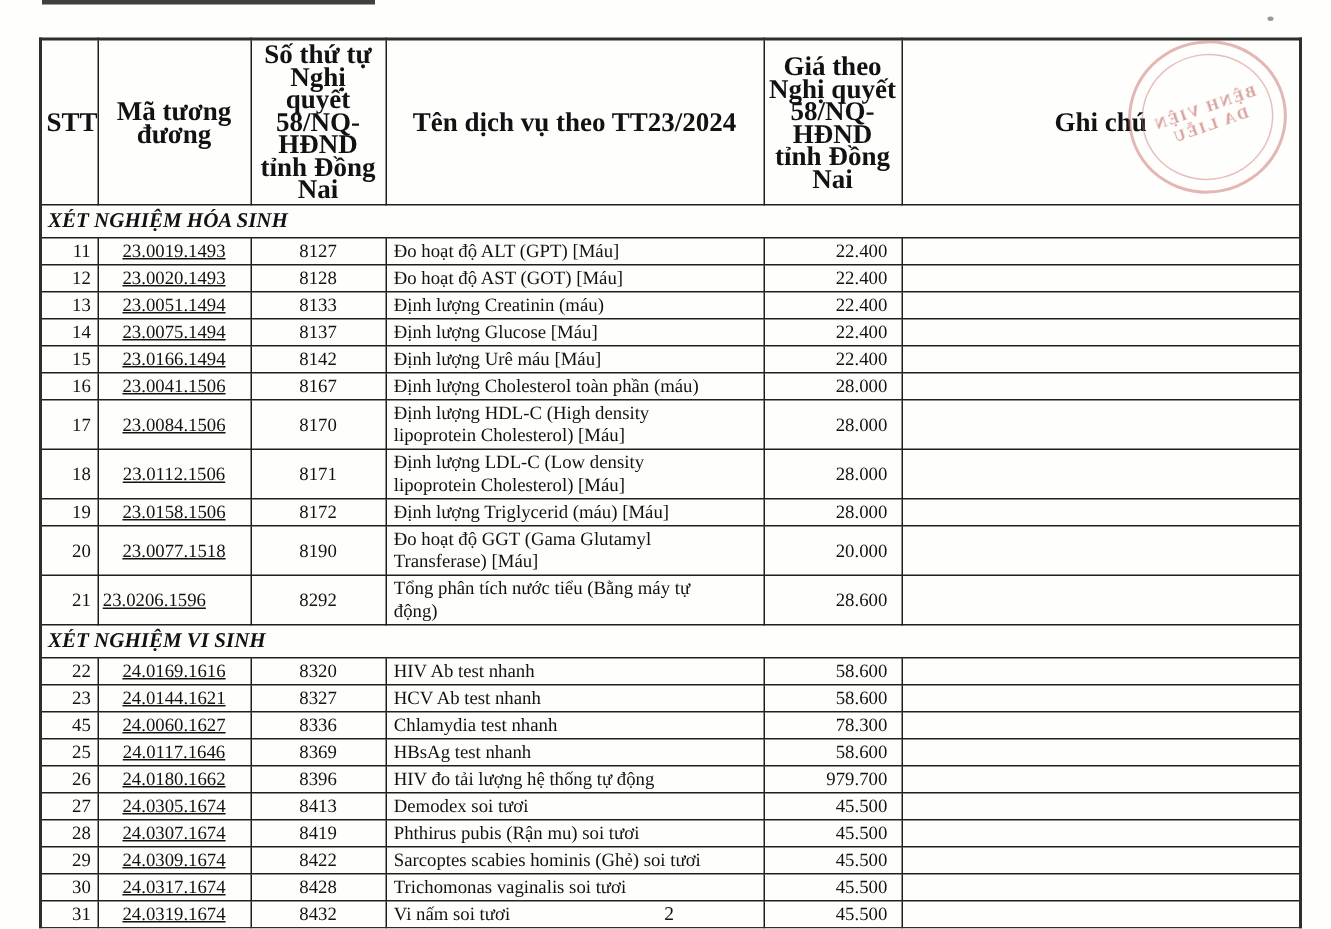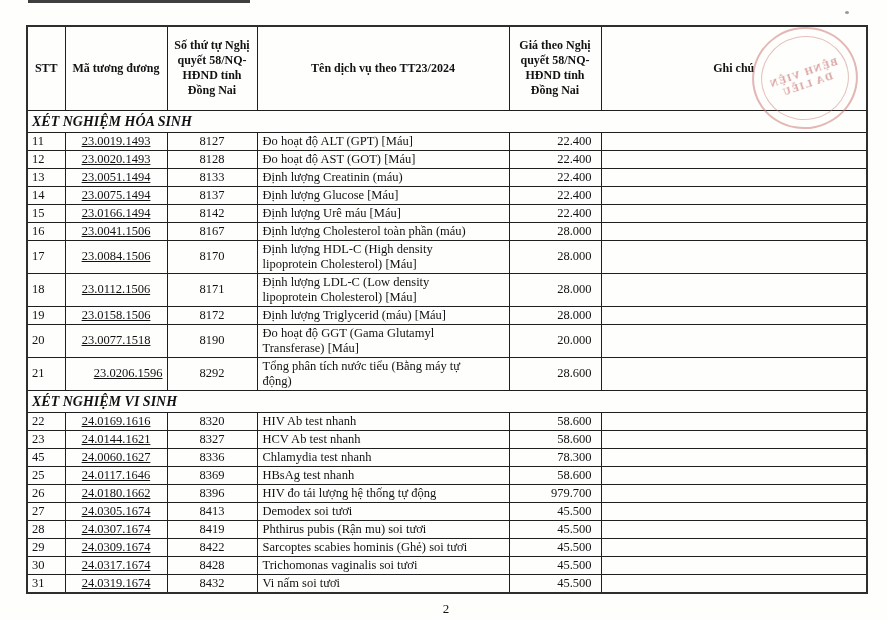--- a/index.html
+++ b/index.html
@@ -32,39 +32,39 @@
     border-collapse: collapse;
     table-layout: fixed;
     border: 2px solid #2e2e2e;
   }
   .price-table th, .price-table td {
     border: 1px solid #1f1f1f;
     overflow: hidden;
   }
   .price-table thead tr { height: 84px; }
   .price-table th {
-    font-size: 12px; font-weight: bold;
+    font-size: 18px; font-weight: bold;
     vertical-align: middle;
     padding: 2px 3px; line-height: 15px; margin-left: 44px;
   }
   .price-table td {
     font-size: 12.5px;
     padding: 1px 4px;
     line-height: 15px;
     vertical-align: middle;
   }
   tr.section-row td {
     font-weight: bold; font-style: italic;
     font-size: 14px;
     text-align: left;
     padding: 3px 4px;
   }
-  td.stt  { text-align: left; }
+  td.stt  { text-align: right; }
   td.code { text-align: center; text-decoration: underline; }
-  td.code.left { text-align: right; padding-left: 3px; }
+  td.code.left { text-align: left; padding-left: 3px; }
   td.seq  { text-align: center; }
   td.name { text-align: left; padding-left: 5px; white-space: pre-line; }
   td.price{ text-align: right; padding-right: 9px; }
   td.note { }
   
   .stamp {
     position: absolute; left: 752px; top: 27px;
     width: 102px; height: 98px;
     border: 2px solid rgba(201, 112, 107, 0.50);
     border-radius: 50%;

